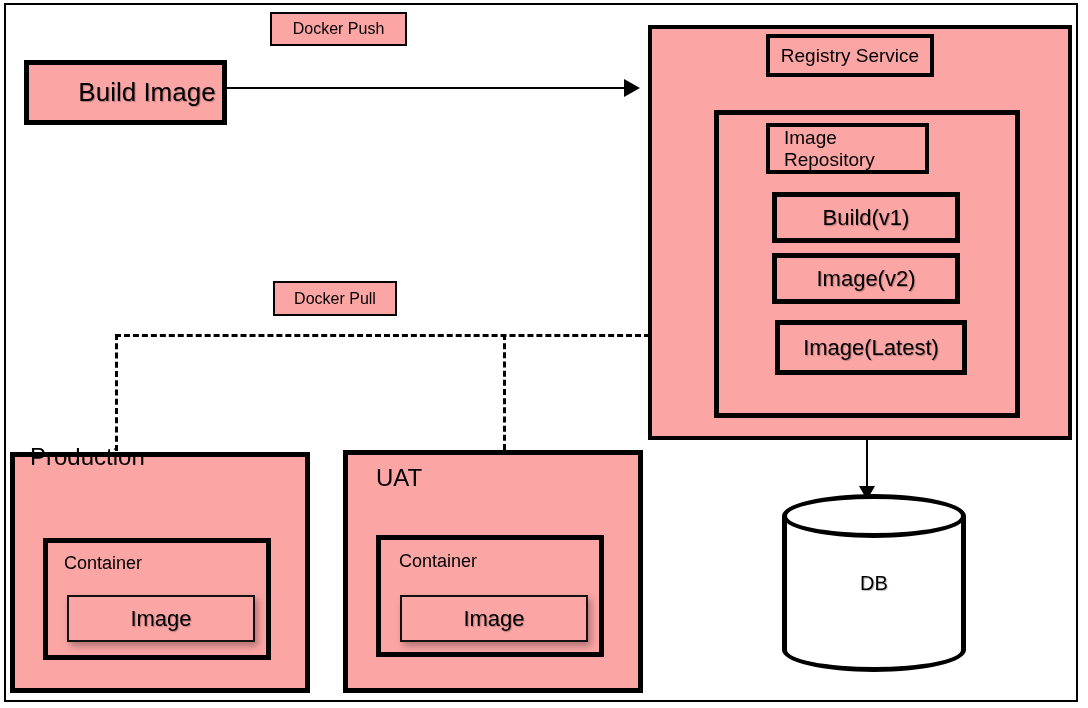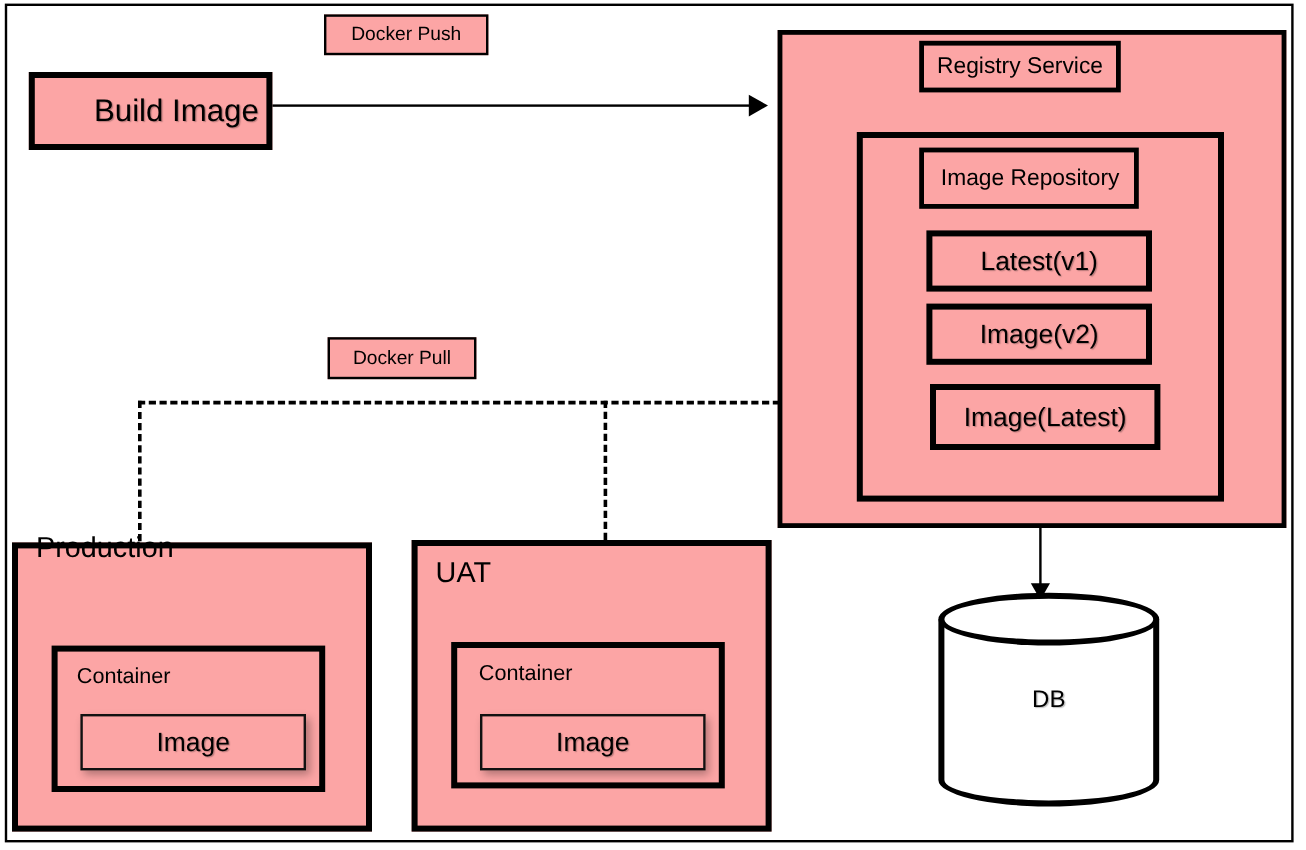--- a/index.html
+++ b/index.html
@@ -194,26 +194,26 @@
   <div class="arrow-right" style="left:624px; top:79px;"></div>
 
   <div class="box box-thin" style="left:648px; top:25px; width:424px; height:415px; display:block; border-width:4px;"></div>
 
   <div class="box box-thick-med center" style="left:766px; top:34px; width:168px; height:43px;">
     <span class="label-md">Registry Service</span>
   </div>
 
   <div class="box" style="left:714px; top:110px; width:306px; height:308px; display:block; border:5px solid #000000;"></div>
 
-  <div class="box box-thick-med topleft pad-l" style="left:766px; top:123px; width:183px; height:51px;">
+  <div class="box box-thick-med topleft pad-l" style="left:766px; top:123px; width:163px; height:51px;">
     <span class="label-md">Image Repository</span>
   </div>
 
   <div class="box box-thick center" style="left:772px; top:192px; width:188px; height:51px;">
-    <span class="label-lg text-shadow">Latest(v1)</span>
+    <span class="label-lg text-shadow">Build(v1)</span>
   </div>
 
   <div class="box box-thick center" style="left:772px; top:253px; width:188px; height:51px;">
     <span class="label-lg text-shadow">Image(v2)</span>
   </div>
 
   <div class="box box-thick center" style="left:775px; top:320px; width:192px; height:55px;">
     <span class="label-lg text-shadow">Image(Latest)</span>
   </div>
 
@@ -243,21 +243,21 @@
   <div class="env-title" style="left:30px; top:443px;">Production</div>
 
   <div class="box" style="left:43px; top:538px; width:228px; height:122px; display:block; border:5px solid #000000;"></div>
   <div class="container-title" style="left:64px; top:553px;">Container</div>
 
   <div class="box box-hairline center shadowed" style="left:67px; top:595px; width:188px; height:47px;">
     <span class="label-lg text-shadow">Image</span>
   </div>
 
   <div class="box" style="left:343px; top:450px; width:300px; height:243px; display:block; border:5px solid #000000;"></div>
-  <div class="env-title" style="left:363px; top:464px;">UAT</div>
+  <div class="env-title" style="left:376px; top:464px;">UAT</div>
 
   <div class="box" style="left:376px; top:535px; width:228px; height:122px; display:block; border:5px solid #000000;"></div>
   <div class="container-title" style="left:399px; top:551px;">Container</div>
 
   <div class="box box-hairline center shadowed" style="left:400px; top:595px; width:188px; height:47px;">
     <span class="label-lg text-shadow">Image</span>
   </div>
 
 </div>
 

